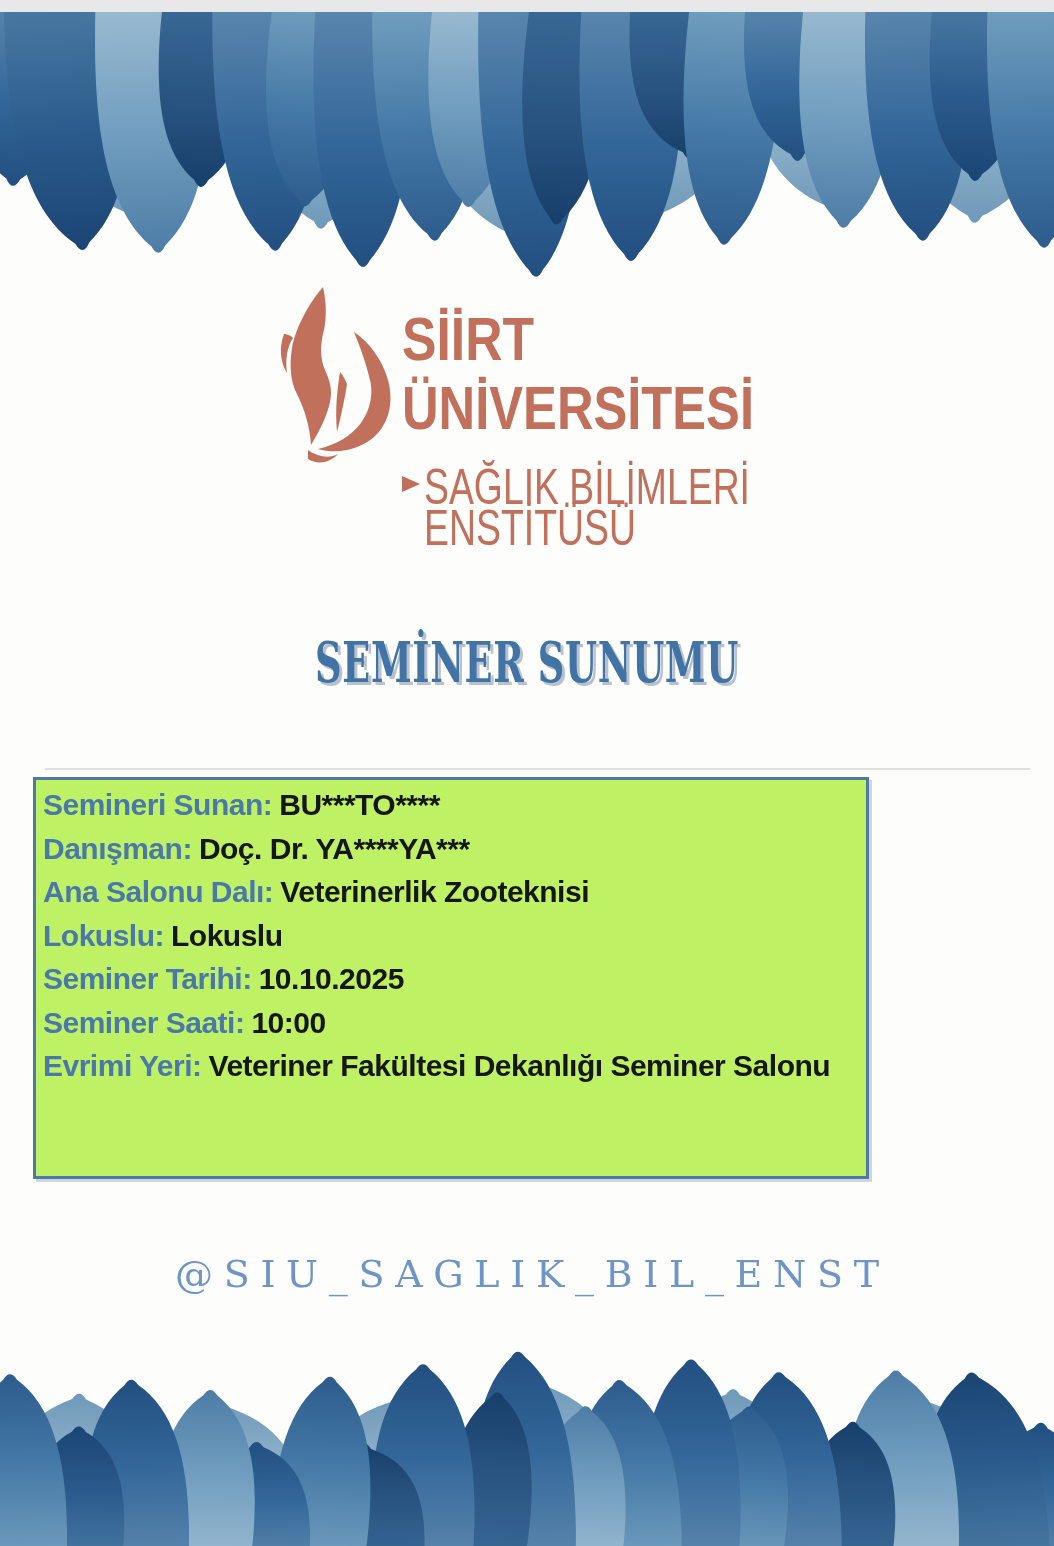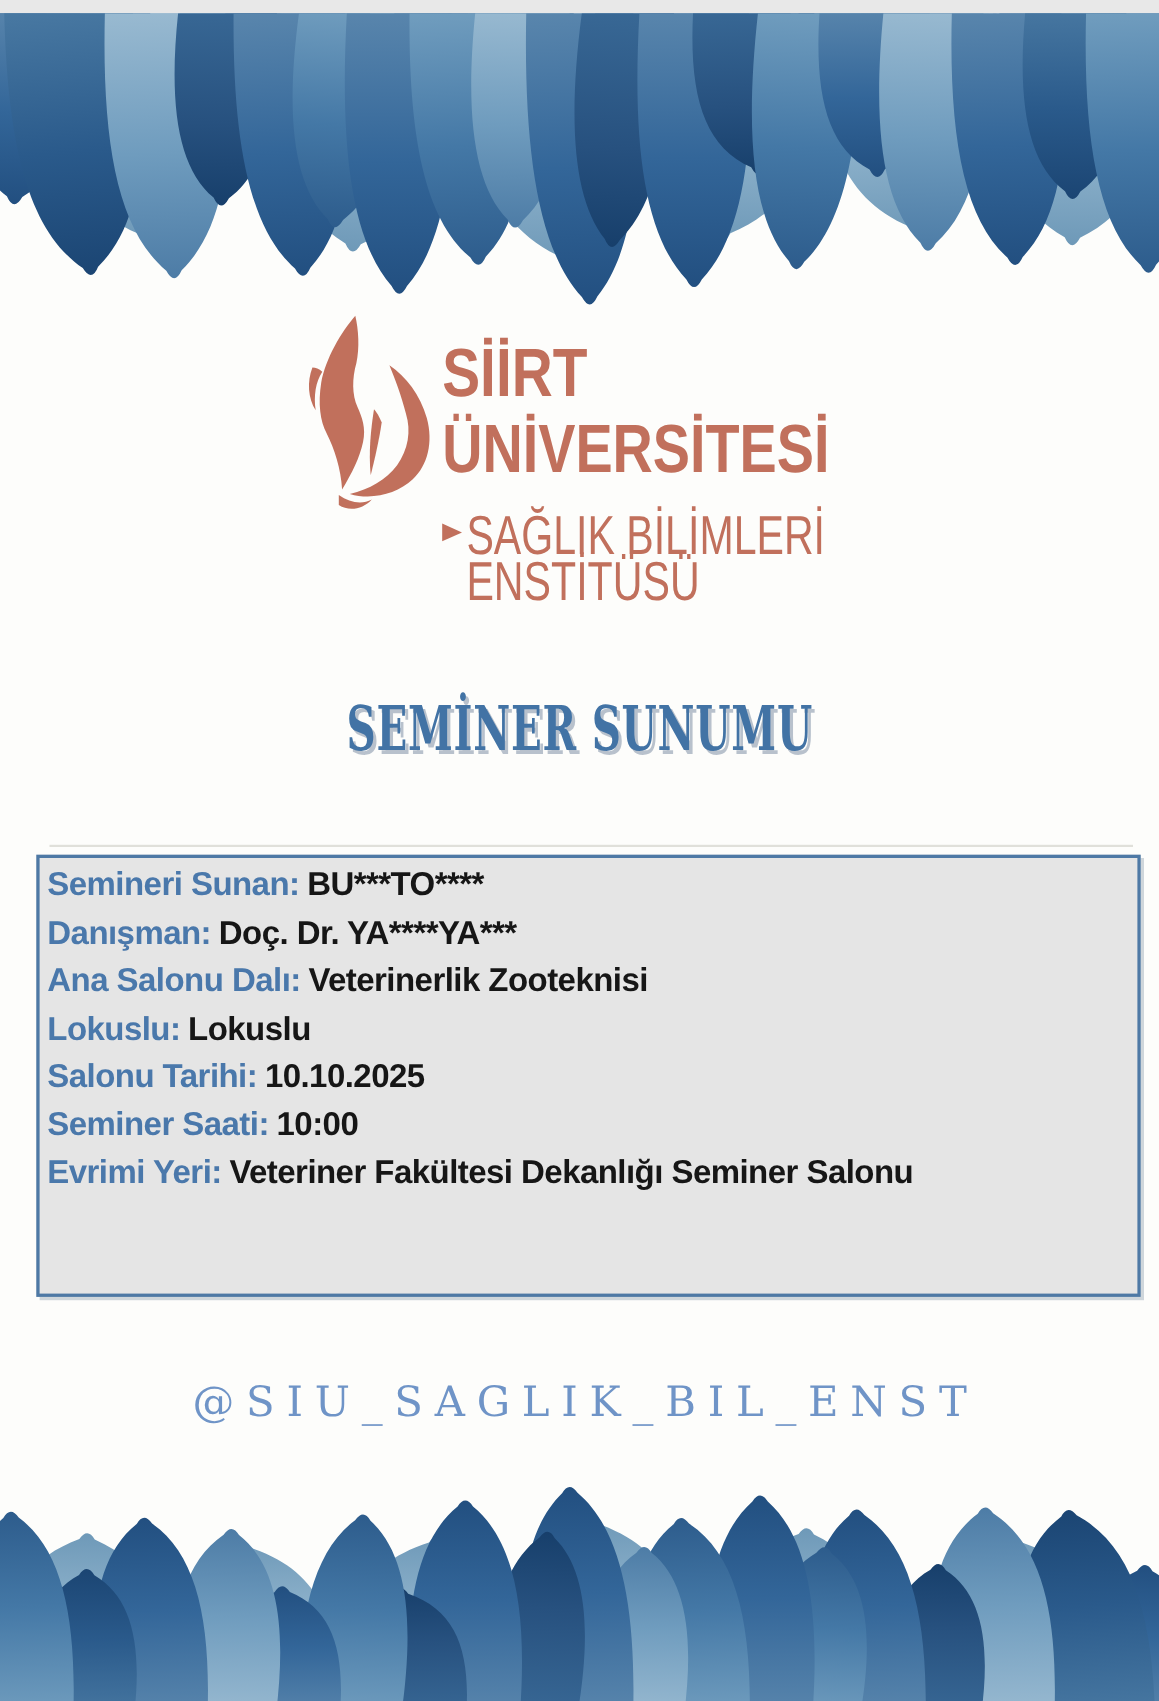--- a/index.html
+++ b/index.html
@@ -21,22 +21,22 @@
   
   .title-svg { position:absolute; left:0; top:608px; width:1054px; height:80px; }
   .title-text { font-family:"DejaVu Serif", serif; font-weight:bold; fill:#4273a5; letter-spacing:1px; }
   .title-shadow { font-family:"DejaVu Serif", serif; font-weight:bold; fill:rgba(25,55,95,0.30); letter-spacing:1px; }
 
   
   .pre-box-line { position:absolute; left:45px; top:756px; width:985px; height:2px; background:#e0e0da; }
 
   
   .info-box {
-    position:absolute; left:33px; top:765px; width:1004px; height:402px;
-    box-sizing:border-box; border:3px solid #4e79a5; background:#e5e5e5;
+    position:absolute; left:33px; top:765px; width:836px; height:402px;
+    box-sizing:border-box; border:3px solid #4e79a5; background:#bef264;
     padding:3px 10px 0 7px;
     box-shadow:3px 3px 0 rgba(120,140,160,0.35);
   }
   .info-row { font-weight:bold; font-size:30px; line-height:43.5px; letter-spacing:-0.5px; color:#161616; }
   .info-label { color:#4a78ab; margin-right:7px; }
   .info-value { color:#161616; }
 
   
   .handle-svg { position:absolute; left:0; top:1233px; width:1054px; height:64px; }
   .handle-text { font-family:"DejaVu Serif", serif; font-weight:normal; fill:#6f94c7; }
@@ -172,21 +172,21 @@
     <text class="title-text" x="527" y="62" font-size="56" text-anchor="middle" textLength="424" lengthAdjust="spacingAndGlyphs">SEMİNER SUNUMU</text>
   </svg>
 
   <div class="pre-box-line"></div>
 
   <div class="info-box">
     <div class="info-row"><span class="info-label">Semineri Sunan:</span><span class="info-value">BU***TO****</span></div>
     <div class="info-row"><span class="info-label">Danışman:</span><span class="info-value">Doç. Dr. YA****YA***</span></div>
     <div class="info-row"><span class="info-label">Ana Salonu Dalı:</span><span class="info-value">Veterinerlik Zooteknisi</span></div>
     <div class="info-row"><span class="info-label">Lokuslu:</span><span class="info-value">Lokuslu</span></div>
-    <div class="info-row"><span class="info-label">Salonu Tarihi:</span><span class="info-value">10.10.2025</span></div>
+    <div class="info-row"><span class="info-label">Seminer Tarihi:</span><span class="info-value">10.10.2025</span></div>
     <div class="info-row"><span class="info-label">Seminer Saati:</span><span class="info-value">10:00</span></div>
     <div class="info-row"><span class="info-label">Evrimi Yeri:</span><span class="info-value">Veteriner Fakültesi Dekanlığı Seminer Salonu</span></div>
   </div>
 
   <svg class="handle-svg" viewBox="0 0 1054 64">
     <text class="handle-text" x="527" y="42" font-size="38" text-anchor="middle" textLength="704" lengthAdjust="spacing">@SIU_SAGLIK_BIL_ENST</text>
   </svg>
 
 </div>
 

